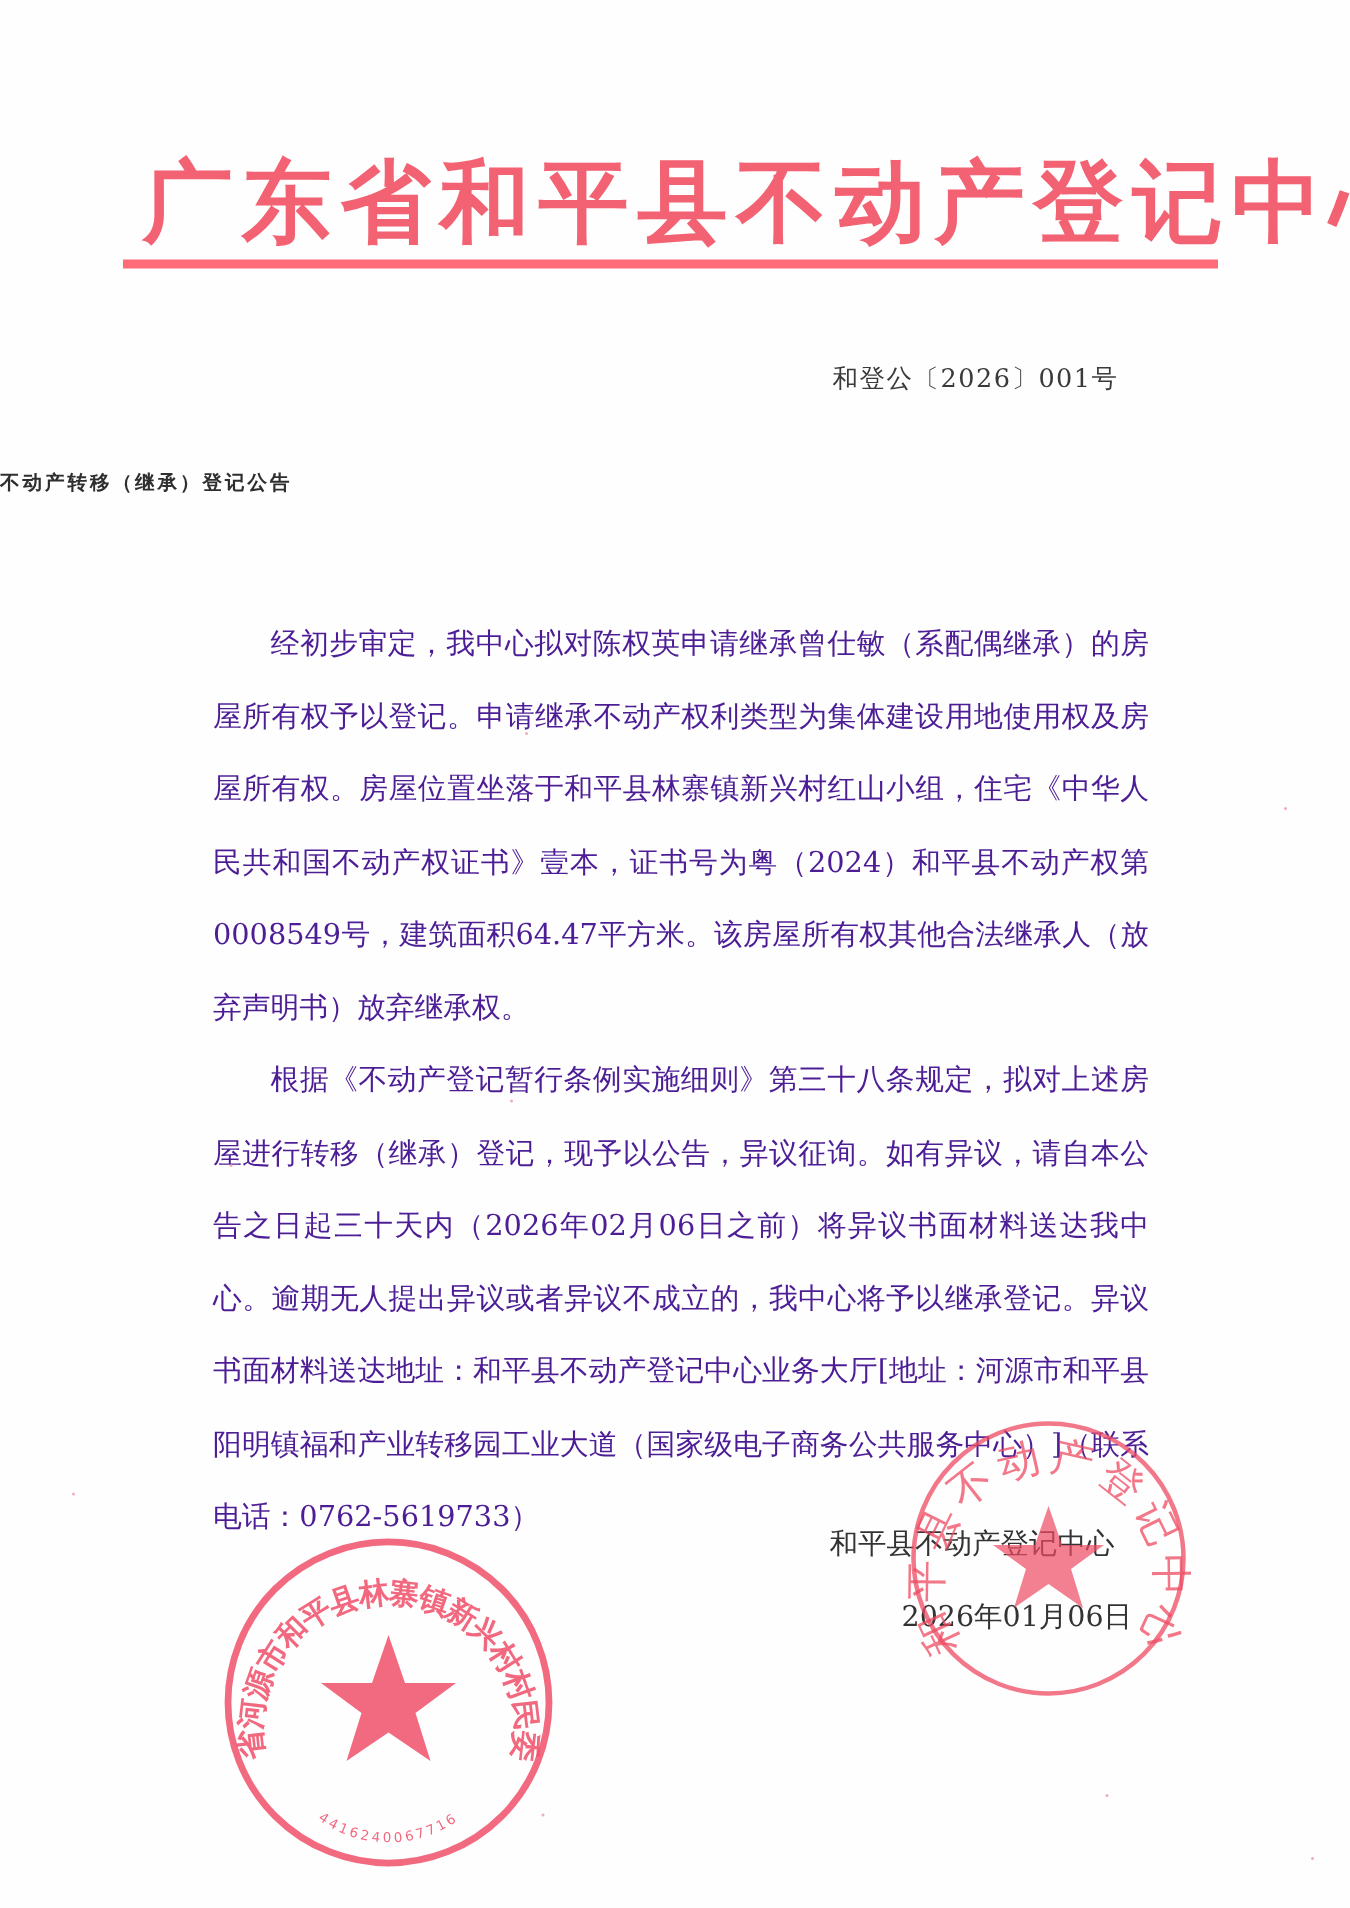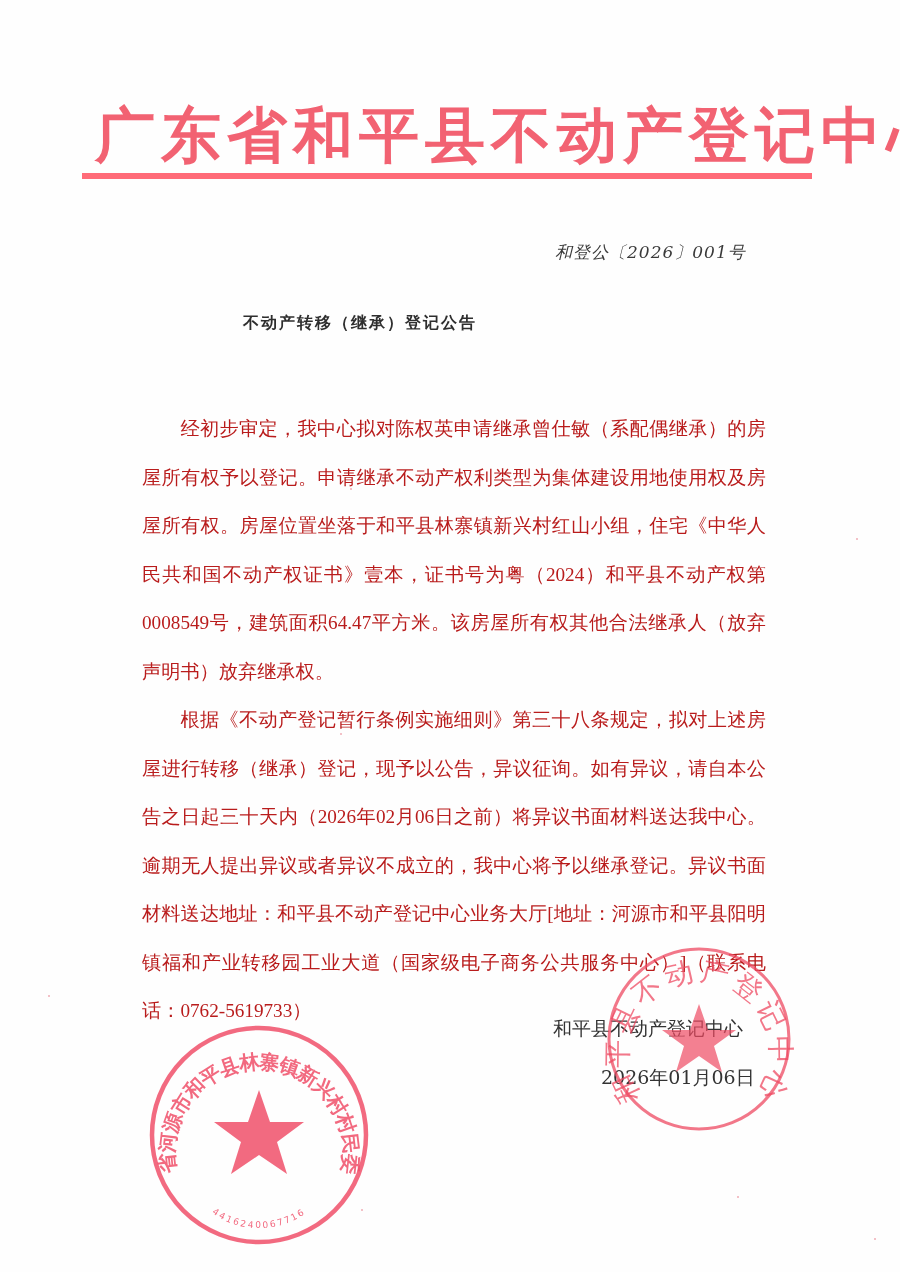--- a/index.html
+++ b/index.html
@@ -44,45 +44,43 @@
       background: #ff6b78;
     }
     .doc-number {
       position: absolute;
       left: 555px;
       top: 241px;
       font-size: 17px;
       color: #3a3a3a;
       letter-spacing: 1px;
       white-space: nowrap;
-      font-style: italic;
     }
     .doc-title {
       position: absolute;
       left: 0;
       top: 313px;
       width: 720px;
-      text-align: center;
+      text-align: left;
       font-family: "DejaVu Sans", "Liberation Sans", sans-serif;
       font-weight: bold;
-      font-size: 16px;
+      font-size: 13px;
       color: #2e2e2e;
       letter-spacing: 2px;
     }
     .body-text {
       position: absolute;
       left: 142px;
       top: 405px;
       width: 624px;
       font-size: 19.2px;
       line-height: 48.5px;
-      color: #b91c1c;
+      color: #4c1d95;
       text-align: justify;
       text-justify: inter-ideograph;
-      font-family: Liberation Serif, serif;
     }
     .body-text p {
       margin: 0;
       text-indent: 2em;
     }
     .signature {
       position: absolute;
       left: 553px;
       top: 1016px;
       font-size: 19px;

